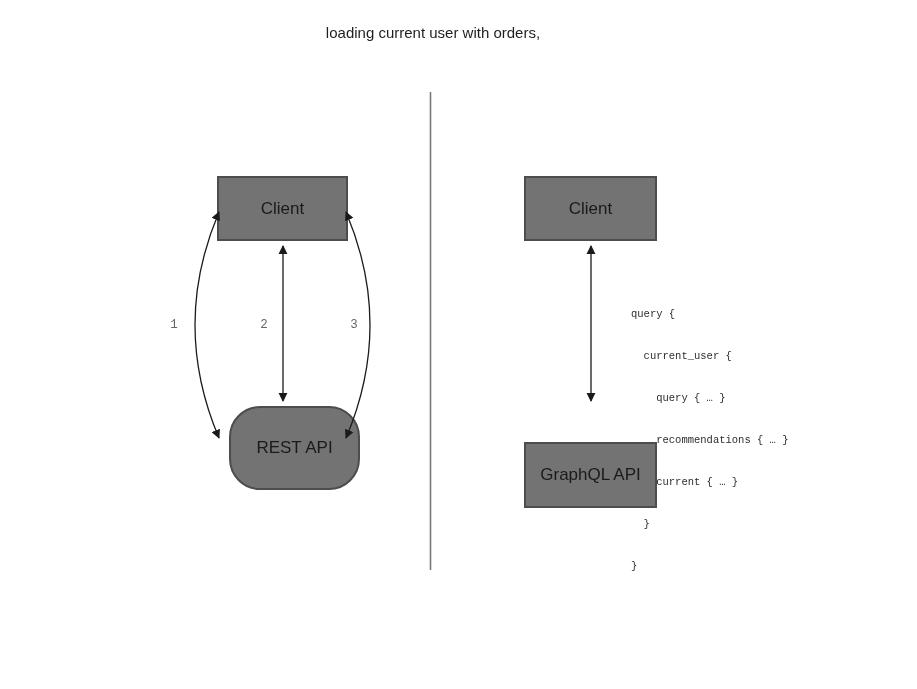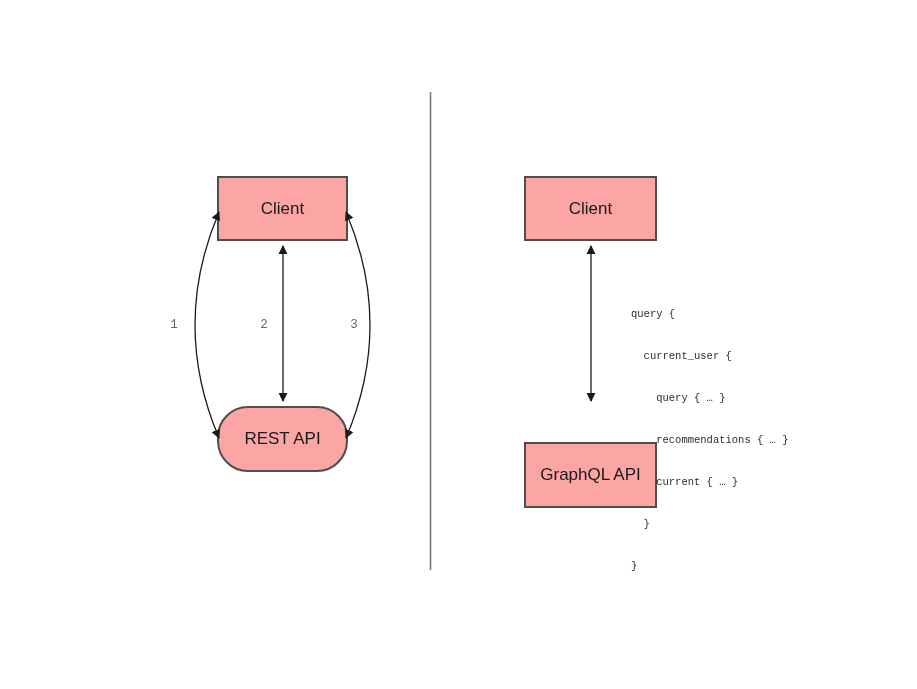--- a/index.html
+++ b/index.html
@@ -31,30 +31,30 @@
     font-size: 10.5px;
     line-height: 14px;
     color: #2e2e2e;
     white-space: pre;
   }
   .endpoints { left: 8px; top: 177px; }
   .query { left: 631px; top: 279px; }
   .node-box {
     position: absolute;
     box-sizing: border-box;
-    background: #fca5a5;
+    background: #737373;
     border: 2px solid #4d4d4d;
     display: flex;
     align-items: center;
     justify-content: center;
     font-size: 17px;
     color: #1a1a1a;
   }
   .box-client-left  { left: 217px; top: 176px; width: 131px; height: 65px; }
-  .box-rest-api     { left: 217px; top: 406px; width: 131px; height: 66px; border-radius: 31px; }
+  .box-rest-api     { left: 229px; top: 406px; width: 131px; height: 84px; border-radius: 31px; }
   .box-client-right { left: 524px; top: 176px; width: 133px; height: 65px; }
   .box-graphql-api  { left: 524px; top: 406px; width: 133px; height: 66px; margin-top: 36px; }
   .arrow-num {
     position: absolute;
     width: 16px;
     text-align: center;
     font-family: "Liberation Mono", "DejaVu Sans Mono", monospace;
     font-size: 12.5px;
     color: #666666;
   }
@@ -67,20 +67,21 @@
     top: 0;
     pointer-events: none;
   }
 </style>
 </head>
 <body>
 
 <div class="canvas">
 
   <div class="title">
+    <div>loading current user with orders,</div>
   </div>
 
 
   <div class="node-box box-client-left">
     <span>Client</span>
   </div>
 
   <div class="node-box box-rest-api">
     <span>REST API</span>
   </div>

